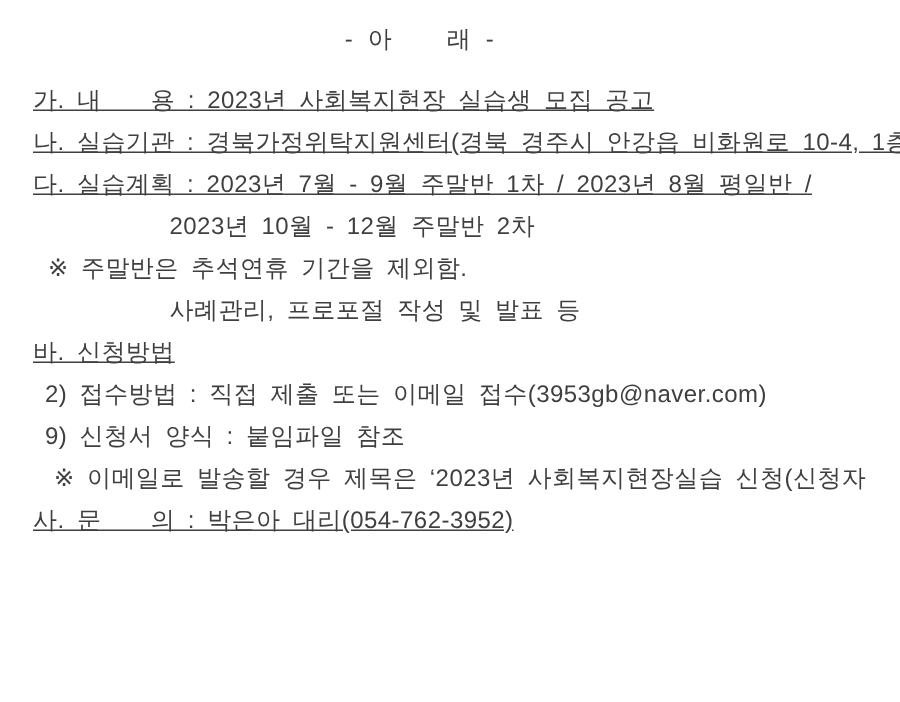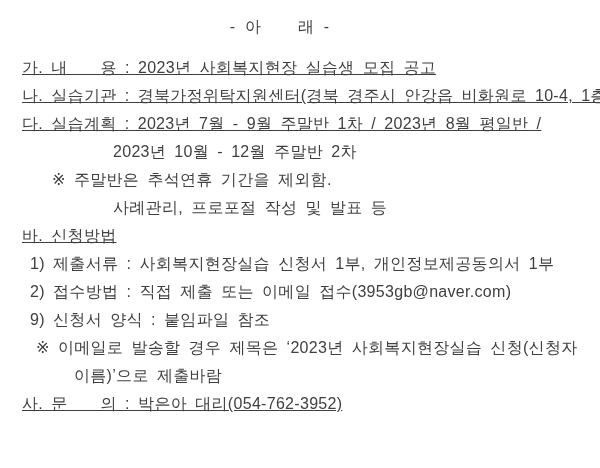--- a/index.html
+++ b/index.html
@@ -32,37 +32,35 @@
   .title-line {
     text-align: center;
     padding-right: 40px;
     letter-spacing: 1px;
   }
   .spacer {
     height: 13px;
   }
   .indent-item  { padding-left: 22px; text-decoration: underline; }
   .indent-sub   { padding-left: 30px; }
-  .indent-note  { padding-left: 32px; margin-left: 20px; }
+  .indent-note  { padding-left: 32px; }
   .indent-note2 { padding-left: 36px; }
   .indent-cont  { padding-left: 113px; }
   .indent-cont2 { padding-left: 74px; }
 </style>
 </head>
 <body>
 
 <div class="doc">
   <div class="line title-line">- 아    래 -</div>
   <div class="spacer"></div>
   <div class="line indent-item">가. 내    용 : 2023년 사회복지현장 실습생 모집 공고</div>
   <div class="line indent-item">나. 실습기관 : 경북가정위탁지원센터(경북 경주시 안강읍 비화원로 10-4, 1층)</div>
   <div class="line indent-item">다. 실습계획 : 2023년 7월 - 9월 주말반 1차 / 2023년 8월 평일반 /</div>
   <div class="line indent-cont">2023년 10월 - 12월 주말반 2차</div>
   <div class="line indent-note">※ 주말반은 추석연휴 기간을 제외함.</div>
   <div class="line indent-cont">사례관리, 프로포절 작성 및 발표 등</div>
   <div class="line indent-item">바. 신청방법</div>
-  <div class="line indent-sub">1) 제출서류 : 사회복지현장실습 신청서 1부, 개인정보제공동의서 1부</div>
   <div class="line indent-sub">2) 접수방법 : 직접 제출 또는 이메일 접수(3953gb@naver.com)</div>
   <div class="line indent-sub">9) 신청서 양식 : 붙임파일 참조</div>
   <div class="line indent-note2">※ 이메일로 발송할 경우 제목은 ‘2023년 사회복지현장실습 신청(신청자</div>
-  <div class="line indent-cont2">이름)’으로 제출바람</div>
   <div class="line indent-item">사. 문    의 : 박은아 대리(054-762-3952)</div>
 </div>
 
 </body></html>

